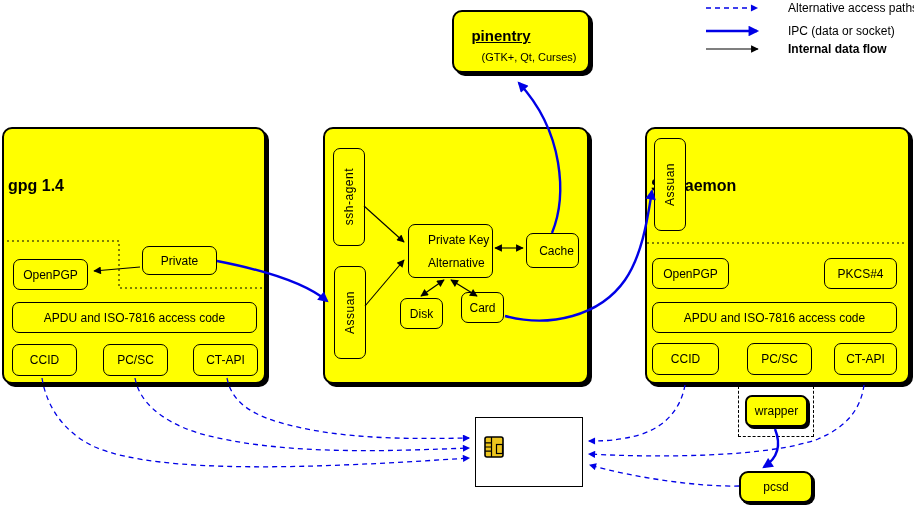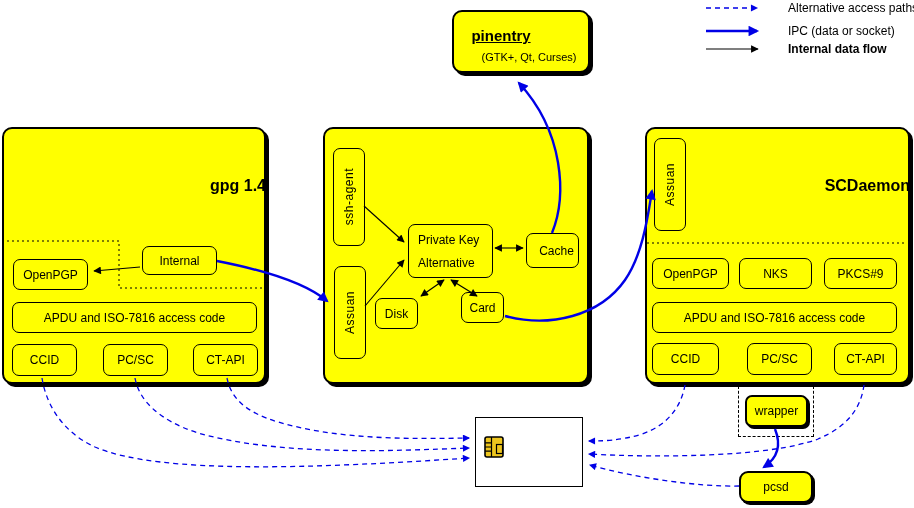--- a/index.html
+++ b/index.html
@@ -15,21 +15,21 @@
   .bigbox {
     position: absolute;
     background: var(--box-fill, #ffff00);
     border: 2px solid var(--line-black, #000);
     border-radius: 10px;
     box-shadow: 3px 3px 0 var(--line-black, #000);
   }
   .smallshadow { box-shadow: 2px 2px 0 var(--line-black, #000); }
   .title {
     position: absolute;
-    text-align: right;
+    text-align: left;
     font-size: 16px;
     font-weight: bold;
     line-height: 18px;
     padding-left: 6px;
   }
   .inner {
     position: absolute;
     display: flex; align-items: center; justify-content: center;
     background: var(--box-fill, #ffff00);
     border: 1.5px solid var(--line-black, #000);
@@ -37,21 +37,21 @@
     font-size: 12px;
     text-align: center;
   }
   .vtext {
     writing-mode: vertical-rl;
     transform: rotate(180deg);
     font-size: 12px;
     letter-spacing: 0.5px;
   }
   .pko { flex-direction: column; align-items: flex-start; justify-content: center;
-         gap: 9px; padding-left: 9px; text-align: left; }
+         gap: 9px; padding-left: 19px; text-align: left; }
   .dashedrect {
     position: absolute;
     border: 1.5px dashed var(--line-black, #000);
     background: transparent;
   }
   .smartcard {
     position: absolute;
     background: var(--card-fill, #fff);
     border: 1.5px solid var(--line-black, #000);
   }
@@ -78,46 +78,45 @@
 
   <div class="bigbox" style="left:2px; top:127px; width:264px; height:257px;"></div>
   <div class="title" style="left:2px; top:177px; width:264px;">gpg 1.4</div>
 
   <div class="bigbox" style="left:323px; top:127px; width:266px; height:257px;"></div>
 
   <div class="bigbox" style="left:645px; top:127px; width:265px; height:257px;"></div>
   <div class="title" style="left:645px; top:177px; width:265px;">SCDaemon</div>
 
   <div class="inner" style="left:13px; top:259px; width:75px; height:31px;">OpenPGP</div>
-  <div class="inner" style="left:142px; top:246px; width:75px; height:29px;">Internal</div>
+  <div class="inner" style="left:142px; top:246px; width:75px; height:29px;">Private</div>
   <div class="inner" style="left:12px; top:302px; width:245px; height:31px;">APDU and ISO-7816 access code</div>
   <div class="inner" style="left:12px; top:344px; width:65px; height:32px;">CCID</div>
   <div class="inner" style="left:103px; top:344px; width:65px; height:32px;">PC/SC</div>
   <div class="inner" style="left:193px; top:344px; width:65px; height:32px;">CT-API</div>
 
   <div class="inner" style="left:333px; top:148px; width:32px; height:98px;">
     <span class="vtext">ssh-agent</span>
   </div>
   <div class="inner" style="left:334px; top:266px; width:32px; height:93px;">
     <span class="vtext">Assuan</span>
   </div>
   <div class="inner pko" style="left:408px; top:224px; width:85px; height:54px;">
     <span>Private Key</span>
     <span>Alternative</span>
   </div>
   <div class="inner" style="left:526px; top:233px; width:53px; height:35px;padding-left:8px;">Cache</div>
-  <div class="inner" style="left:375px; top:298px; width:43px; height:31px;">Disk</div>
+  <div class="inner" style="left:400px; top:298px; width:43px; height:31px;">Disk</div>
   <div class="inner" style="left:461px; top:292px; width:43px; height:31px;">Card</div>
 
   <div class="inner" style="left:654px; top:138px; width:32px; height:93px;">
     <span class="vtext">Assuan</span>
   </div>
   <div class="inner" style="left:652px; top:258px; width:77px; height:31px;">OpenPGP</div>
-  <div class="inner" style="left:739px; top:258px; width:73px; height:31px;">NKS</div>
-  <div class="inner" style="left:824px; top:258px; width:73px; height:31px;">PKCS#9</div>
+  <div class="inner" style="left:824px; top:258px; width:73px; height:31px;">PKCS#4</div>
   <div class="inner" style="left:652px; top:302px; width:245px; height:31px;">APDU and ISO-7816 access code</div>
   <div class="inner" style="left:652px; top:343px; width:67px; height:32px;">CCID</div>
   <div class="inner" style="left:747px; top:343px; width:65px; height:32px;">PC/SC</div>
   <div class="inner" style="left:834px; top:343px; width:63px; height:32px;">CT-API</div>
 
   <div class="dashedrect" style="left:738px; top:386px; width:76px; height:51px;"></div>
   <div class="inner smallshadow" style="left:745px; top:395px; width:63px; height:32px; border-width:2px;">wrapper</div>
   <div class="inner smallshadow" style="left:739px; top:471px; width:74px; height:32px; border-width:2px; border-radius:9px;">pcsd</div>
 
   <div class="smartcard" style="left:475px; top:417px; width:108px; height:70px;"></div>

